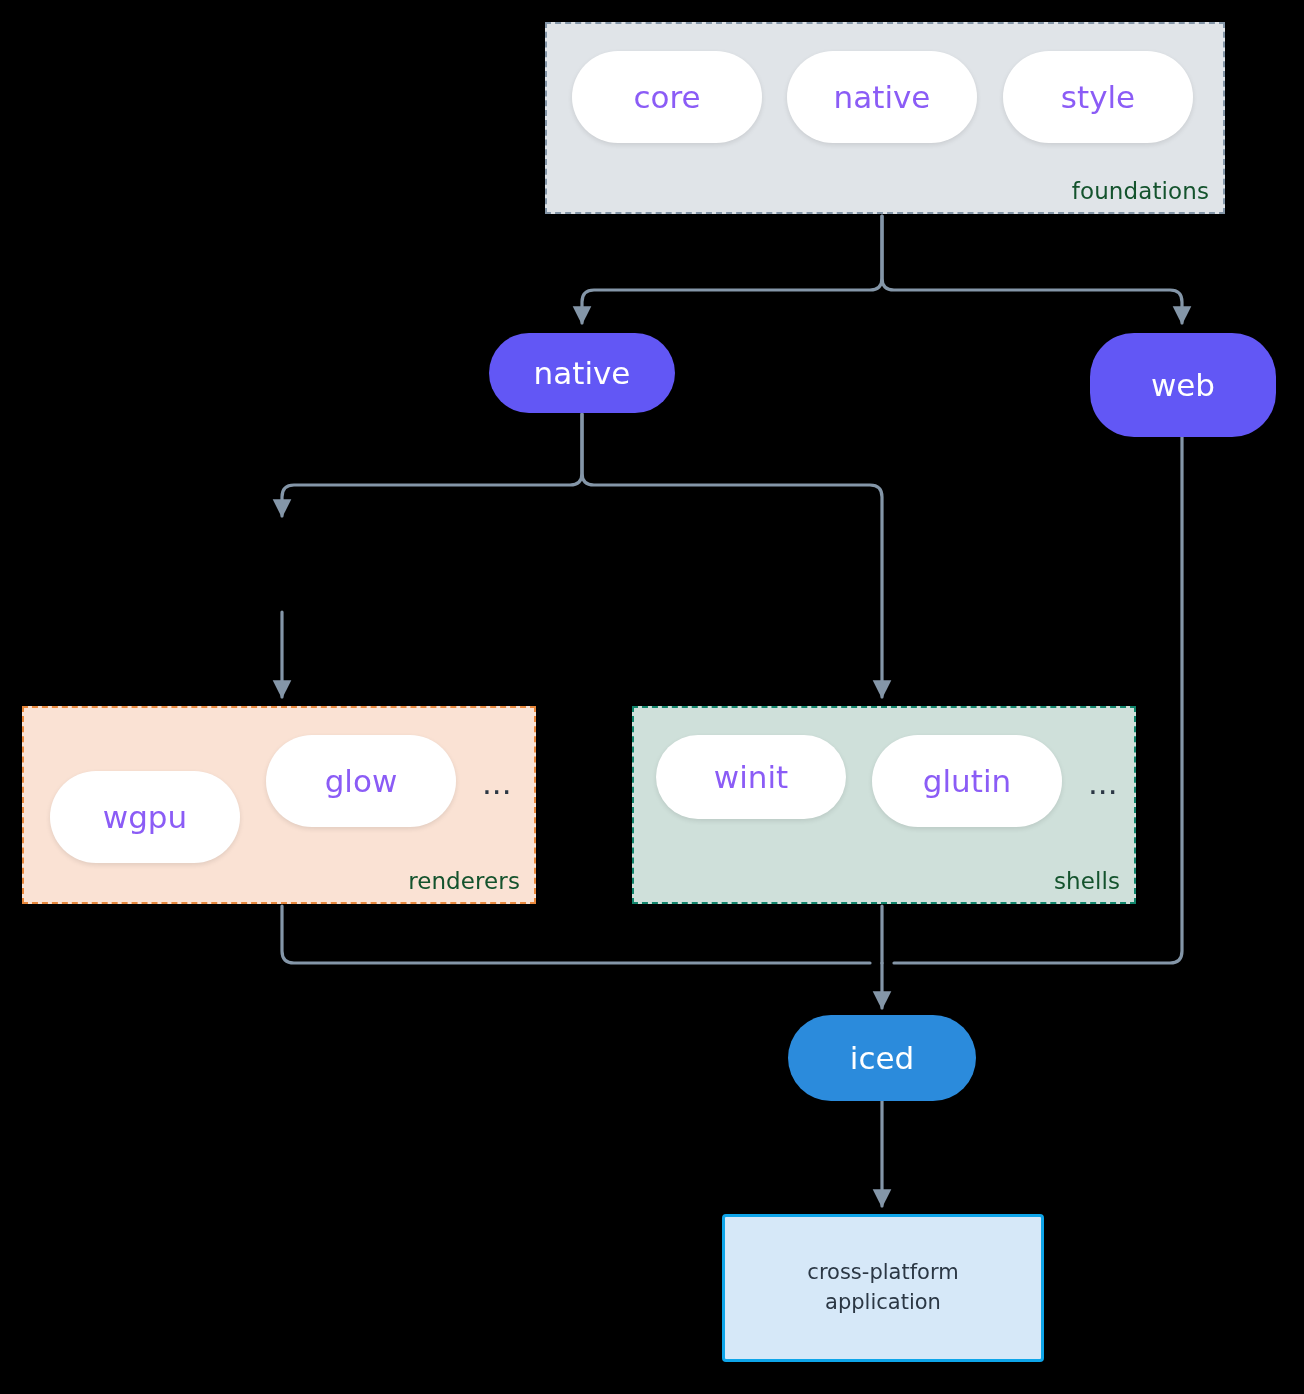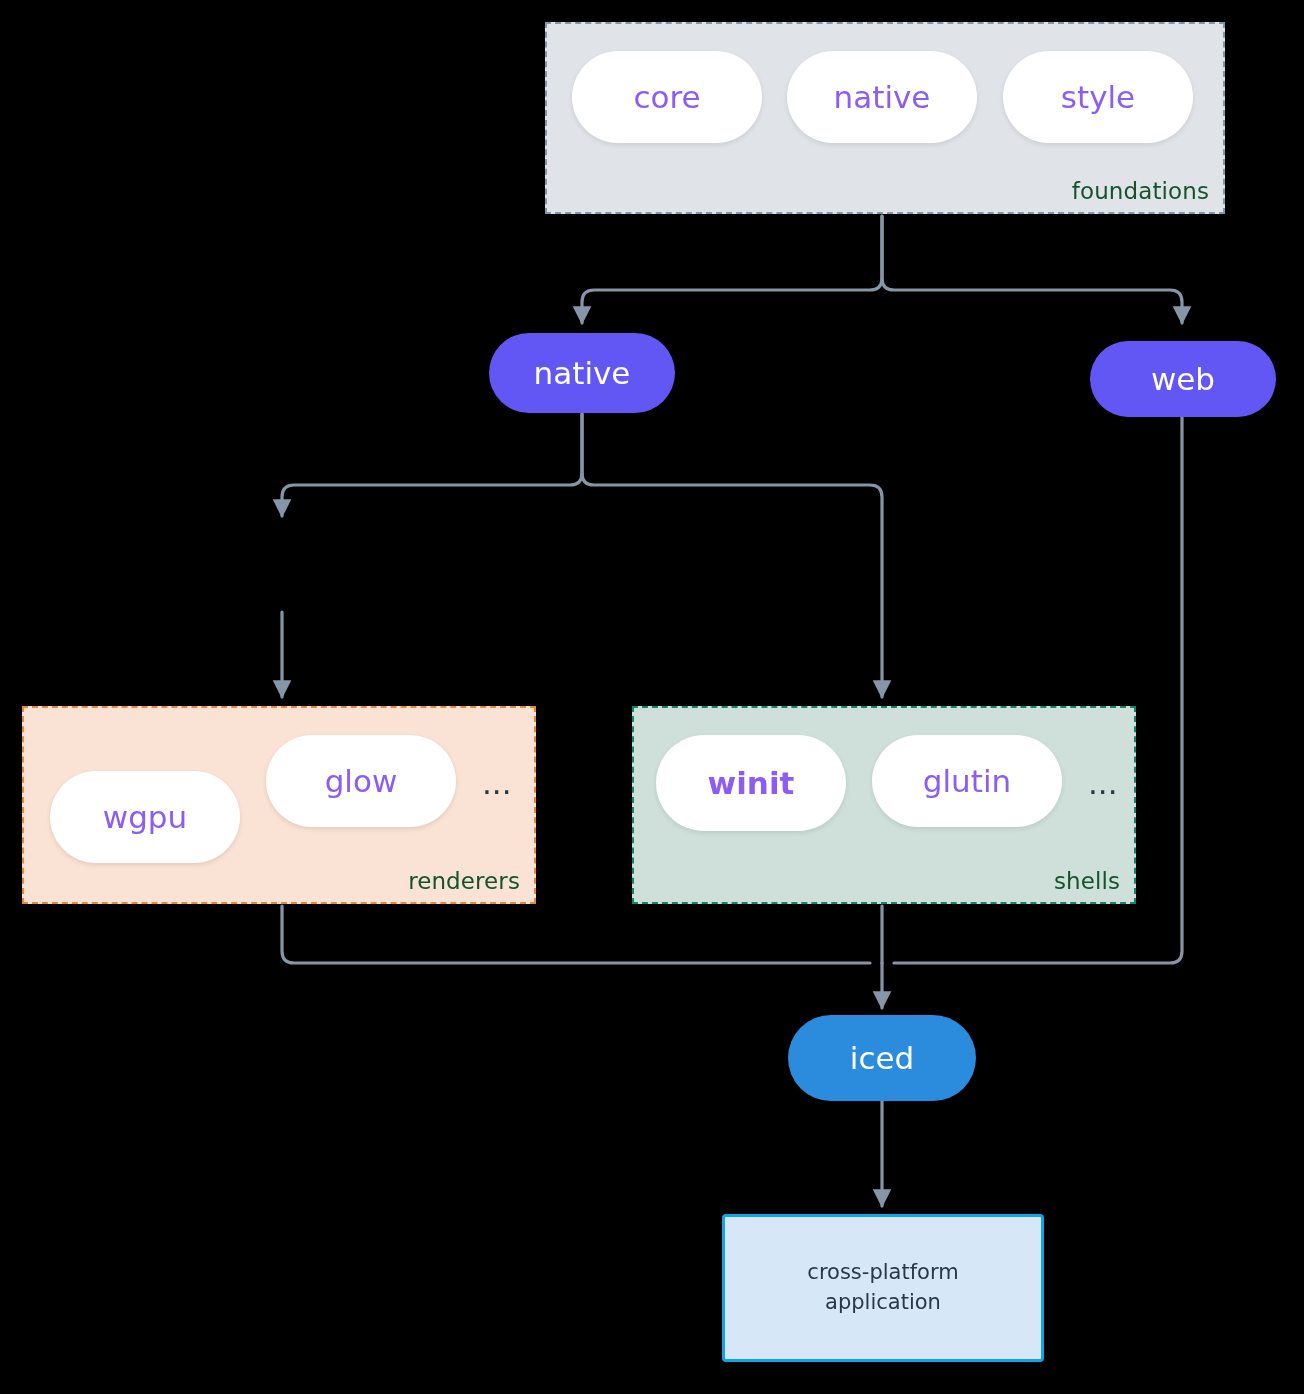--- a/index.html
+++ b/index.html
@@ -142,34 +142,34 @@
   </svg>
 
   <div class="cluster cluster-foundations">
     <div class="cluster-label">foundations</div>
   </div>
   <div class="pill" style="left:572px; top:51px; width:190px; height:92px;">core</div>
   <div class="pill" style="left:787px; top:51px; width:190px; height:92px;">native</div>
   <div class="pill" style="left:1003px; top:51px; width:190px; height:92px;">style</div>
 
   <div class="node node-purple" style="left:489px; top:333px; width:186px; height:80px;">native</div>
-  <div class="node node-purple" style="left:1090px; top:341px; width:186px; height:76px;">web</div>
+  <div class="node node-purple" style="left:1090px; top:333px; width:186px; height:104px;">web</div>
 
 
   <div class="cluster cluster-renderers">
     <div class="cluster-label">renderers</div>
   </div>
   <div class="pill" style="left:50px; top:735px; width:190px; height:92px;margin-top:36px;">wgpu</div>
   <div class="pill" style="left:266px; top:735px; width:190px; height:92px;">glow</div>
   <div class="ellipsis" style="left:482px; top:768px;">...</div>
 
   <div class="cluster cluster-shells">
     <div class="cluster-label">shells</div>
   </div>
-  <div class="pill" style="left:656px; top:735px; width:190px; height:96px;font-weight:bold;">winit</div>
+  <div class="pill" style="left:656px; top:735px; width:190px; height:84px;">winit</div>
   <div class="pill" style="left:872px; top:735px; width:190px; height:92px;">glutin</div>
   <div class="ellipsis" style="left:1088px; top:768px;">...</div>
 
   <div class="node node-blue" style="left:788px; top:1015px; width:188px; height:86px;">iced</div>
 
   <div class="boxnode" style="left:722px; top:1214px; width:322px; height:148px;">
     <span>cross-platform</span>
     <span>application</span>
   </div>
 

